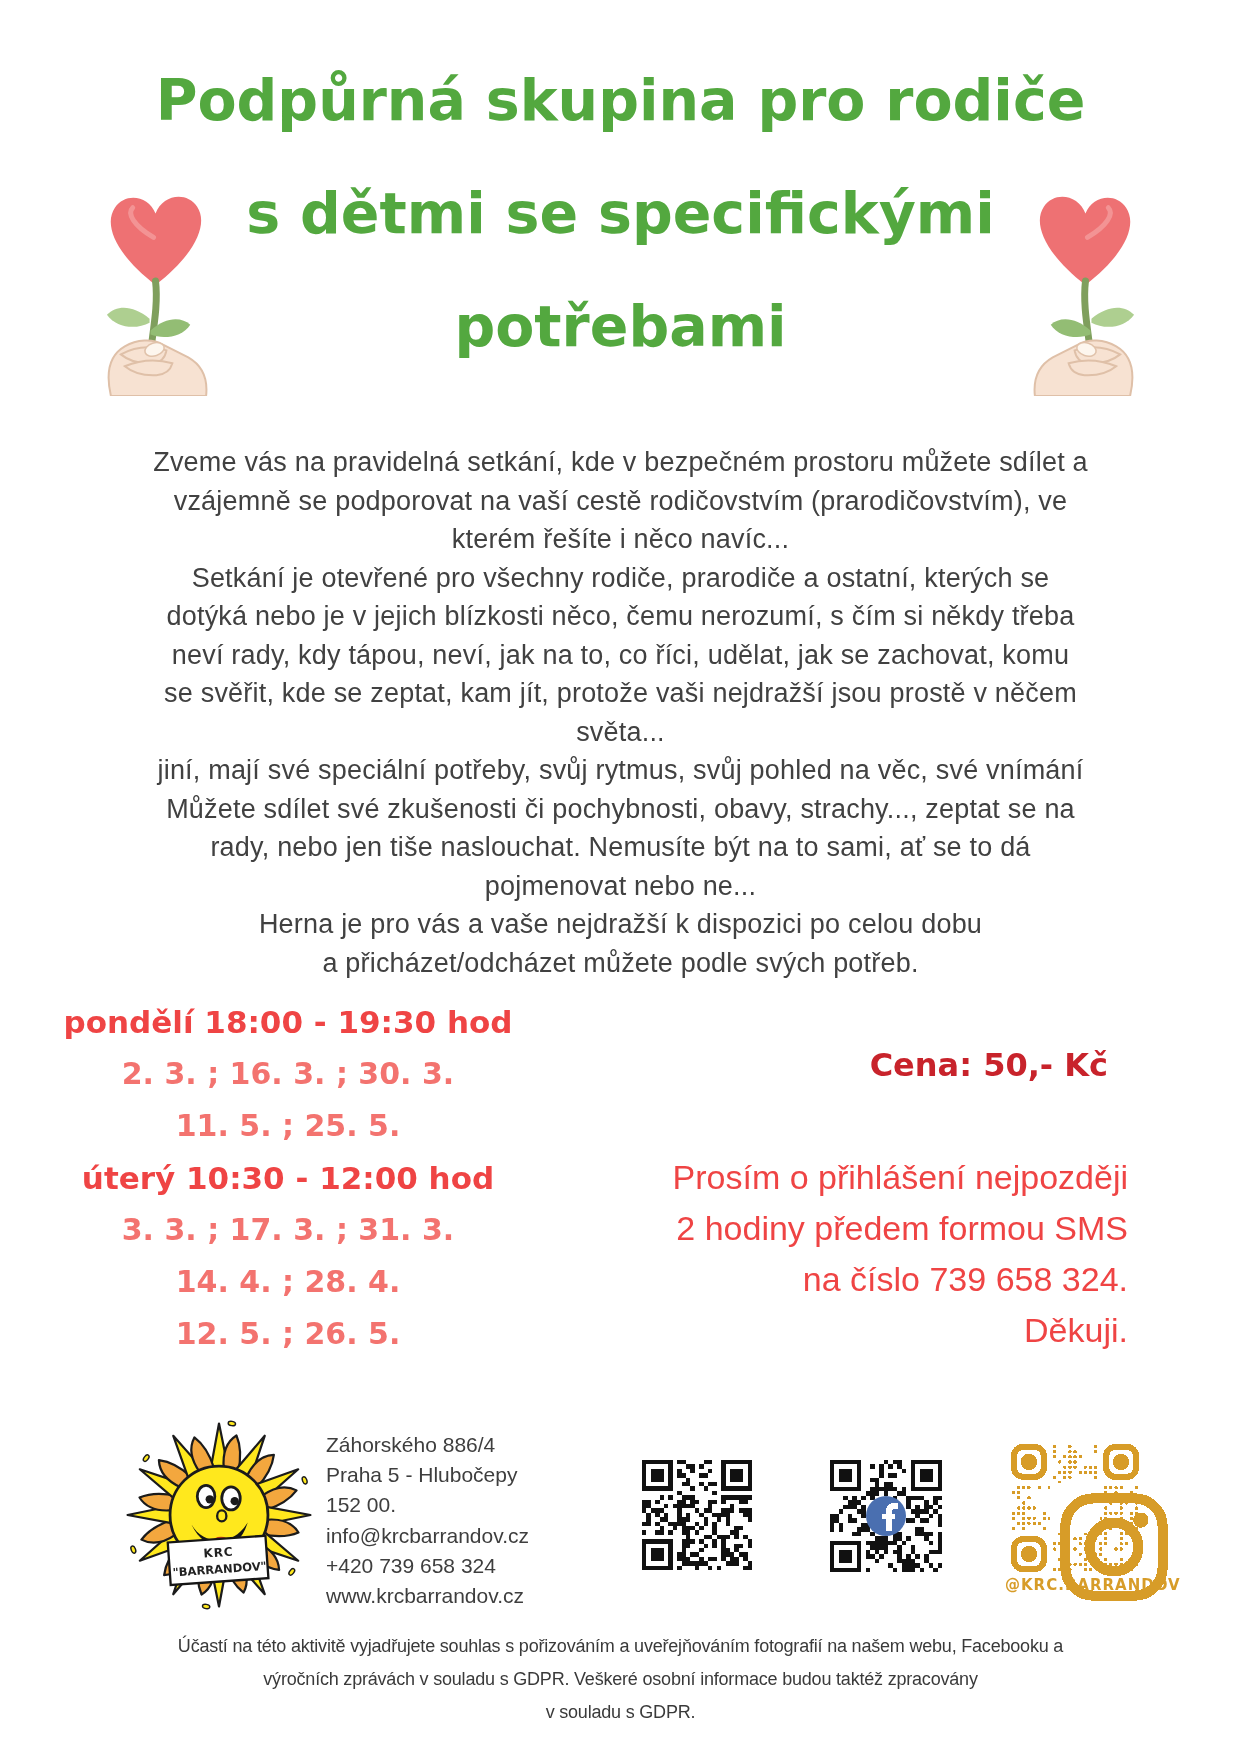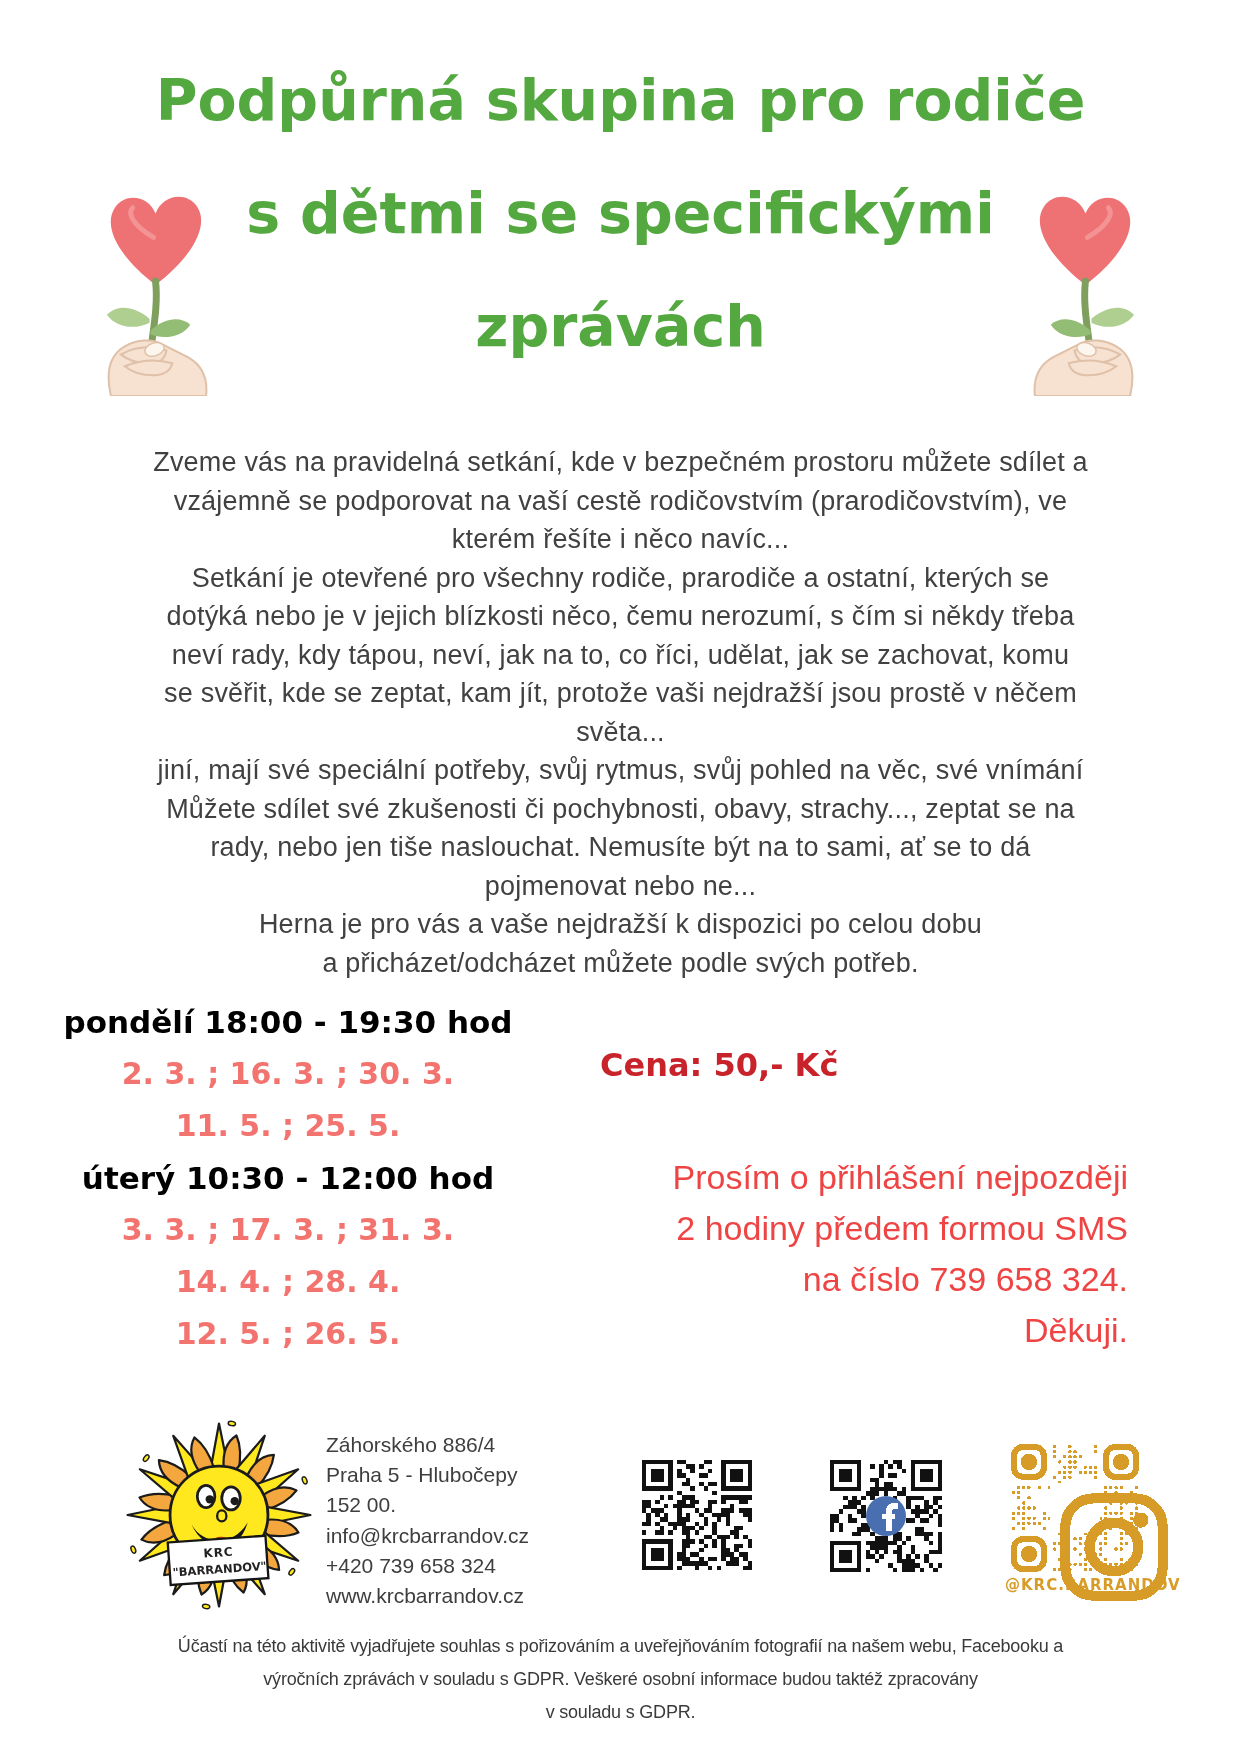--- a/index.html
+++ b/index.html
@@ -22,25 +22,25 @@
   .intro{
     position:absolute; top:443px; left:40px; right:40px; text-align:center;
     font-size:27px; line-height:38.5px; color:#414141; letter-spacing:.2px;
   }
   
   .schedule{
     position:absolute; top:996px; left:28px; width:520px; text-align:center;
     font-family:"DejaVu Sans", sans-serif; font-weight:700;
   }
   .sch-line{line-height:52px;}
-  .sch-header{font-size:31px; color:#000000;}
+  .sch-header{font-size:31px; color:#ef4444;}
   .sch-dates{font-size:30px; color:#f3736f;}
   
   .price{
-    position:absolute; top:1046px; left:600px; width:520px; text-align:left;
+    position:absolute; top:1046px; left:588px; width:520px; text-align:right;
     font-family:"DejaVu Sans", sans-serif; font-weight:700;
     font-size:32px; color:#c8232b;
   }
   .signup{
     position:absolute; top:1152px; left:592px; width:536px; text-align:right;
     font-size:34px; line-height:51px; color:#ef4444;
   }
   
   .sun{position:absolute; left:122px; top:1418px; width:194px; height:194px;}
   .contact{
@@ -73,21 +73,21 @@
   }
 </style>
 </head>
 <body>
 
 <div class="page">
 
   <div class="title-wrap">
     <div class="title-line">Podpůrná skupina pro rodiče</div>
     <div class="title-line">s dětmi se specifickými</div>
-    <div class="title-line">zprávách</div>
+    <div class="title-line">potřebami</div>
   </div>
 
   <div class="hand hand-left">
     <svg viewBox="0 0 200 230" width="100%" height="100%" aria-hidden="true">
       <path d="M97 118 C 58 88 44 58 56 40 C 67 24 90 28 97 46 C 104 27 128 23 139 39 C 151 57 136 88 97 118 Z" fill="#ee7173"></path>
       <path d="M95 70 C 75 58 68 46 74 40" stroke="#f5a3a3" stroke-width="5" fill="none" stroke-linecap="round" opacity=".7"></path>
       <path d="M97 114 C 100 140 94 165 90 202" stroke="#7f9f5d" stroke-width="7" fill="none" stroke-linecap="round"></path>
       <path d="M91 152 C 74 138 58 138 48 148 C 58 162 78 163 91 156 Z" fill="#aecf90"></path>
       <path d="M92 164 C 107 150 123 150 132 158 C 124 171 104 173 92 168 Z" fill="#93bd74"></path>
       <g fill="#f7e2d2" stroke="#dfc0a8" stroke-width="2">

